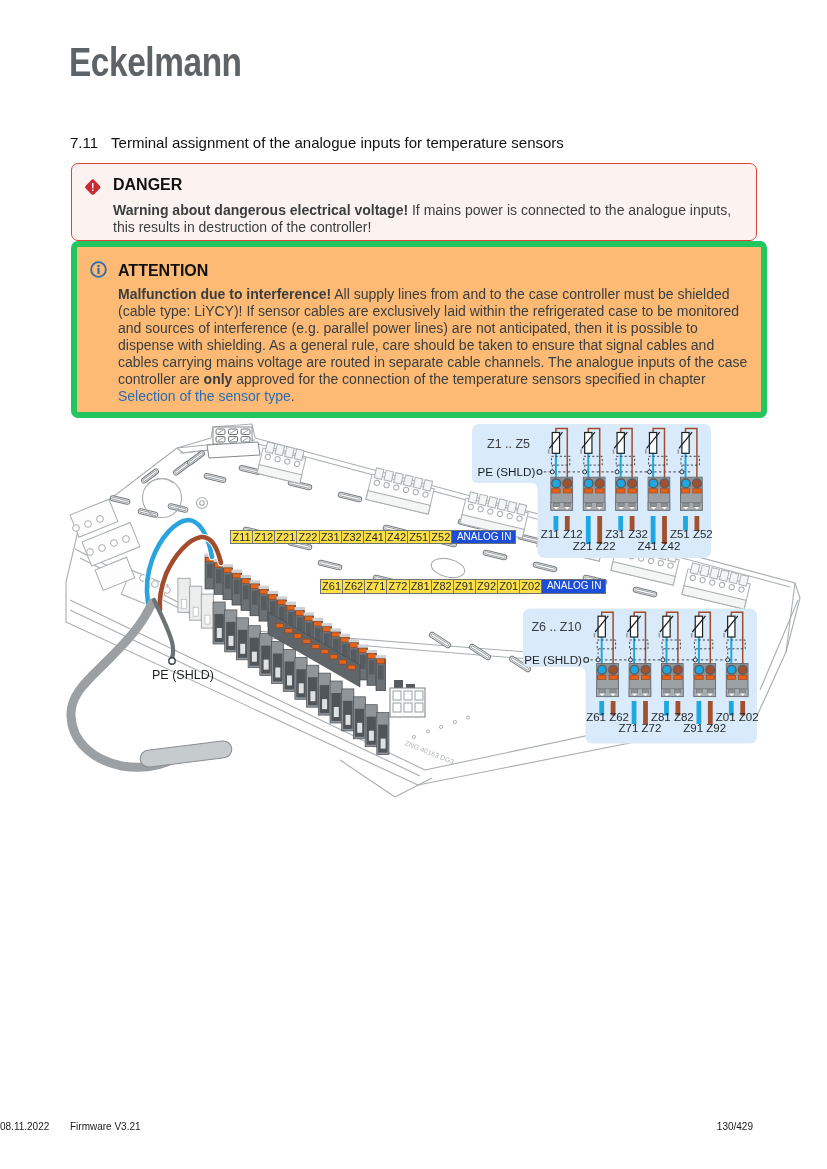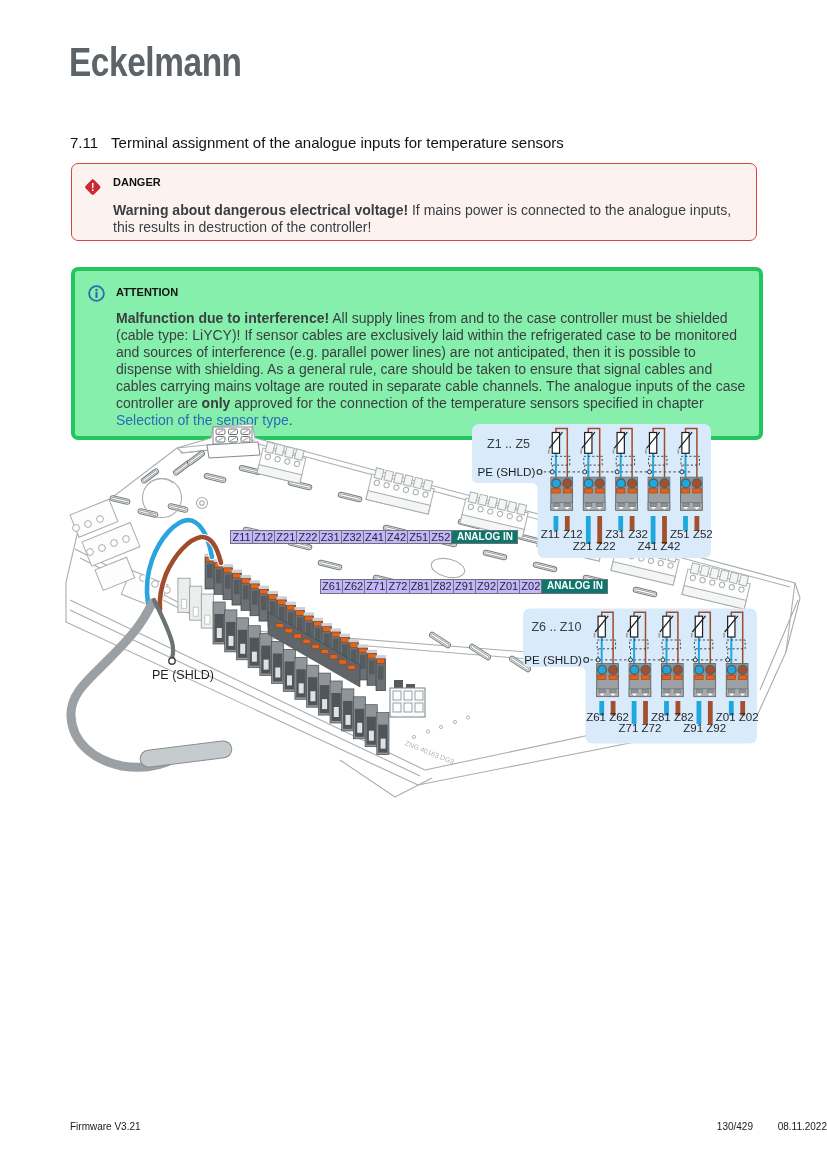--- a/index.html
+++ b/index.html
@@ -3,32 +3,32 @@
   html,body{margin:0;padding:0;background:#ffffff;}
   body{width:827px;height:1169px;position:relative;overflow:hidden;
        font-family:"Liberation Sans",sans-serif;color:#1a1a1a;}
   .abs{position:absolute;}
   .logo{left:69px;top:40px;font-size:40px;font-weight:bold;color:#5d6366;
         transform:scaleX(0.835);transform-origin:0 0;letter-spacing:-0.5px;white-space:nowrap;}
   h1{position:absolute;left:70px;top:134px;margin:0;font-size:15px;font-weight:normal;color:#111;}
   h1 .num{margin-right:13px;}
   .box{left:71px;width:684px;border-radius:7px;}
   .danger{top:163px;height:75.5px;border:1.4px solid #d8453c;background:#fcf3f1;}
-  .attention{top:267px;height:164.5px;border:4px solid #22c55e;background:#86efac;}
-  .title{position:absolute;left:41px;font-size:11px;font-weight:bold;color:#111;}
+  .attention{top:241px;height:164.5px;border:6px solid #22c55e;background:#fdba74;}
+  .title{position:absolute;left:41px;font-size:16px;font-weight:bold;color:#111;}
   .btext{position:absolute;left:41px;font-size:14px;line-height:17px;color:#3a3e40;}
   .diamond{position:absolute;left:14.8px;top:17px;width:11.6px;height:11.6px;background:#c92b35;
            border-radius:2px;transform:rotate(45deg);}
   .diamond span{position:absolute;left:0;top:0;width:11.6px;height:11.6px;transform:rotate(-45deg);
            color:#fff;font-weight:bold;font-size:10.5px;text-align:center;line-height:12px;}
   .link{color:#2b6cb3;}
   .zrow{position:absolute;display:flex;font-size:11px;line-height:12.6px;color:#26292b;white-space:nowrap;}
-  .zrow .z{width:21.15px;border:1px solid #6e7376;background:#c4b5fd;text-align:center;margin-left:-1px;}
-  .zrow .ai{background:#0f766e;color:#fff;font-size:10px;padding:0 3.5px 0 4.5px;margin-left:-1px;
-            border:1px solid #6c7174;line-height:12.6px;font-weight:bold;}
+  .zrow .z{width:21.15px;border:1px solid #6e7376;background:#fde047;text-align:center;margin-left:-1px;}
+  .zrow .ai{background:#1d4ed8;color:#fff;font-size:10px;padding:0 3.5px 0 4.5px;margin-left:-1px;
+            border:1px solid #6c7174;line-height:12.6px;}
   .foot{top:1121px;font-size:10px;color:#1a1a1a;}
 </style></head>
 <body>
 <div class="abs logo">Eckelmann</div>
 <h1><span class="num">7.11</span>Terminal assignment of the analogue inputs for temperature sensors</h1>
 
 <div class="abs box danger">
   <div class="diamond">
       <span>!</span>
     </div>
@@ -745,14 +745,14 @@
     <span class="z">Z81</span>
     <span class="z">Z82</span>
     <span class="z">Z91</span>
     <span class="z">Z92</span>
     <span class="z">Z01</span>
     <span class="z">Z02</span>
     <span class="ai">ANALOG IN</span>
   </div>
 
 <div class="abs foot" style="left:70px">Firmware V3.21</div>
-<div class="abs foot" style="left:0;width:827px;text-align:right">08.11.2022</div>
+<div class="abs foot" style="left:0;width:827px;text-align:left">08.11.2022</div>
 <div class="abs foot" style="right:74px">130/429</div>
 
 </body></html>

